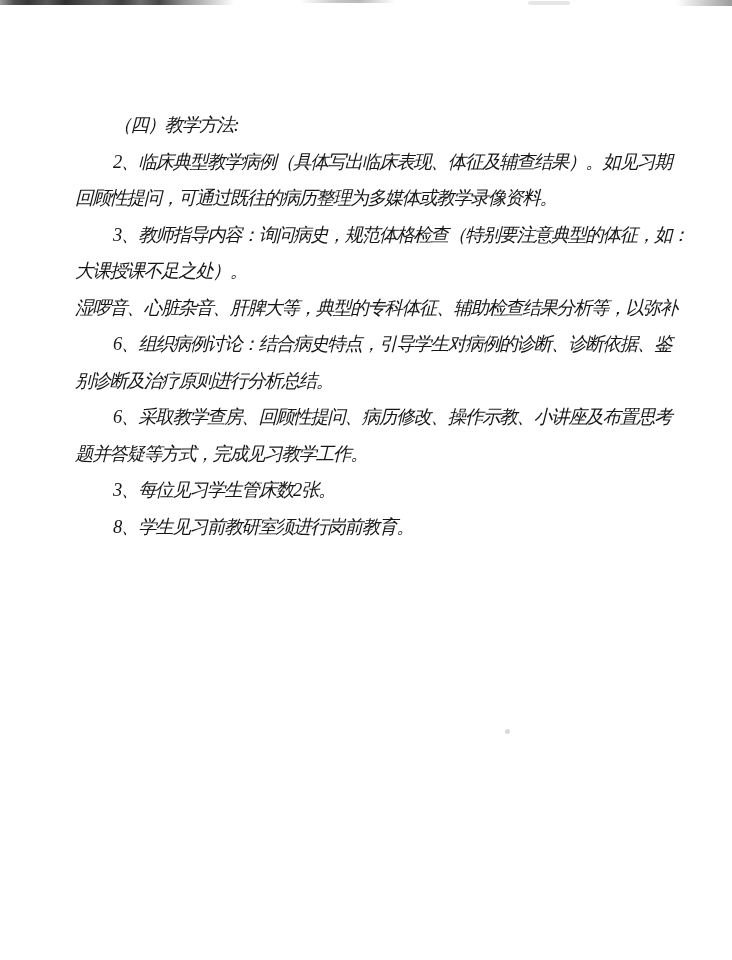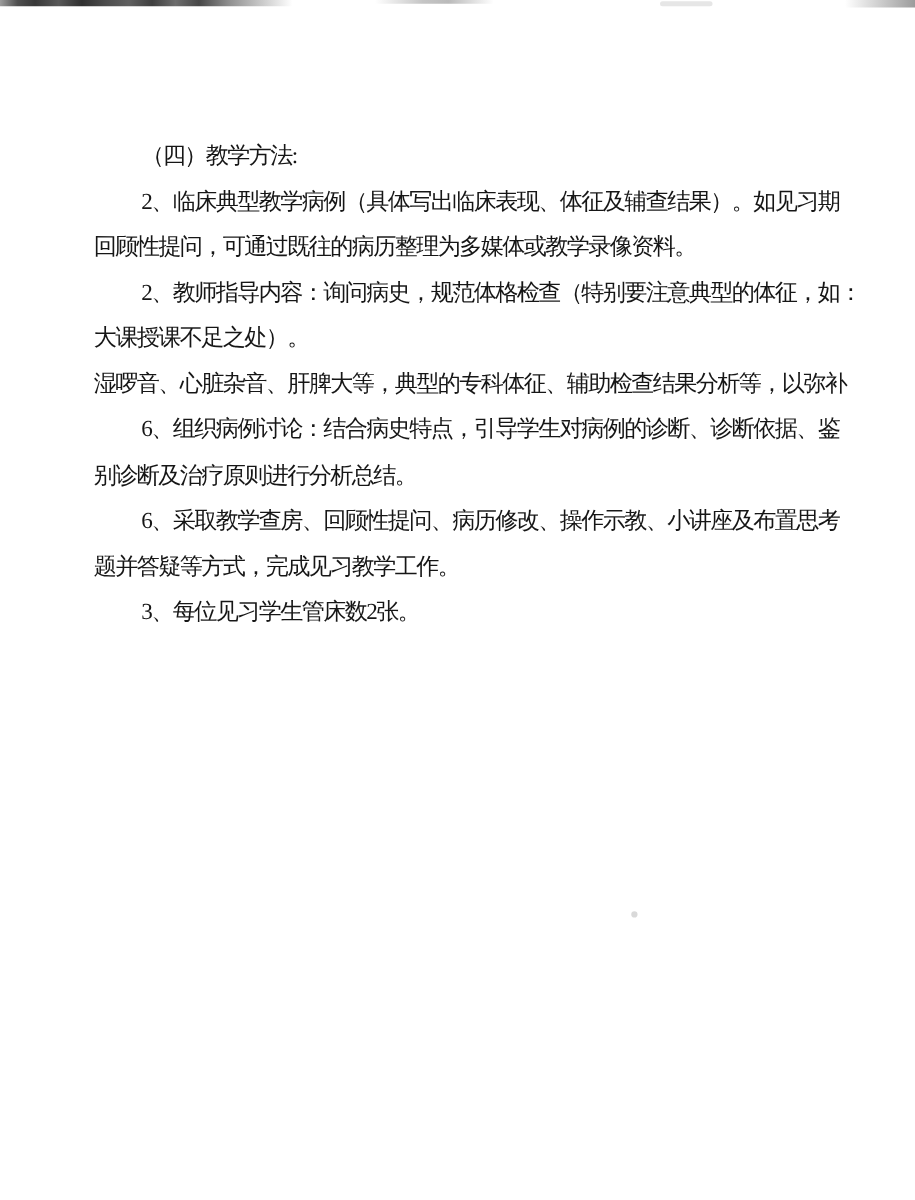--- a/index.html
+++ b/index.html
@@ -23,20 +23,21 @@
     width: 596px;
     font-size: 18.5px;
     line-height: 36.5px;
     letter-spacing: -1.3px;
     color: #161616;
     font-weight: 400;
   }
   .line {
     height: 36.5px;
     white-space: nowrap;
+    font-style: italic;
   }
   .line.indent {
     padding-left: 38px;
   }
   
   .artifact {
     position: absolute;
     pointer-events: none;
   }
   .art-strip-left {
@@ -83,23 +84,24 @@
   <div class="artifact art-strip-left"></div>
   <div class="artifact art-smudge-mid"></div>
   <div class="artifact art-smudge-faint"></div>
   <div class="artifact art-corner-right"></div>
   <div class="artifact art-speck"></div>
 
   <div class="doc">
       <div class="line indent">（四）教学方法:</div>
       <div class="line indent">2、临床典型教学病例（具体写出临床表现、体征及辅查结果）。如见习期</div>
       <div class="line">回顾性提问，可通过既往的病历整理为多媒体或教学录像资料。</div>
-      <div class="line indent">2、教师指导内容：询问病史，规范体格检查（特别要注意典型的体征，如：</div>
+      <div class="line indent">3、教师指导内容：询问病史，规范体格检查（特别要注意典型的体征，如：</div>
       <div class="line">大课授课不足之处）。</div>
       <div class="line">湿啰音、心脏杂音、肝脾大等，典型的专科体征、辅助检查结果分析等，以弥补</div>
       <div class="line indent">6、组织病例讨论：结合病史特点，引导学生对病例的诊断、诊断依据、鉴</div>
       <div class="line">别诊断及治疗原则进行分析总结。</div>
       <div class="line indent">6、采取教学查房、回顾性提问、病历修改、操作示教、小讲座及布置思考</div>
       <div class="line">题并答疑等方式，完成见习教学工作。</div>
       <div class="line indent">3、每位见习学生管床数2张。</div>
+      <div class="line indent">8、学生见习前教研室须进行岗前教育。</div>
     </div>
 
 </div>
 
 </body></html>

